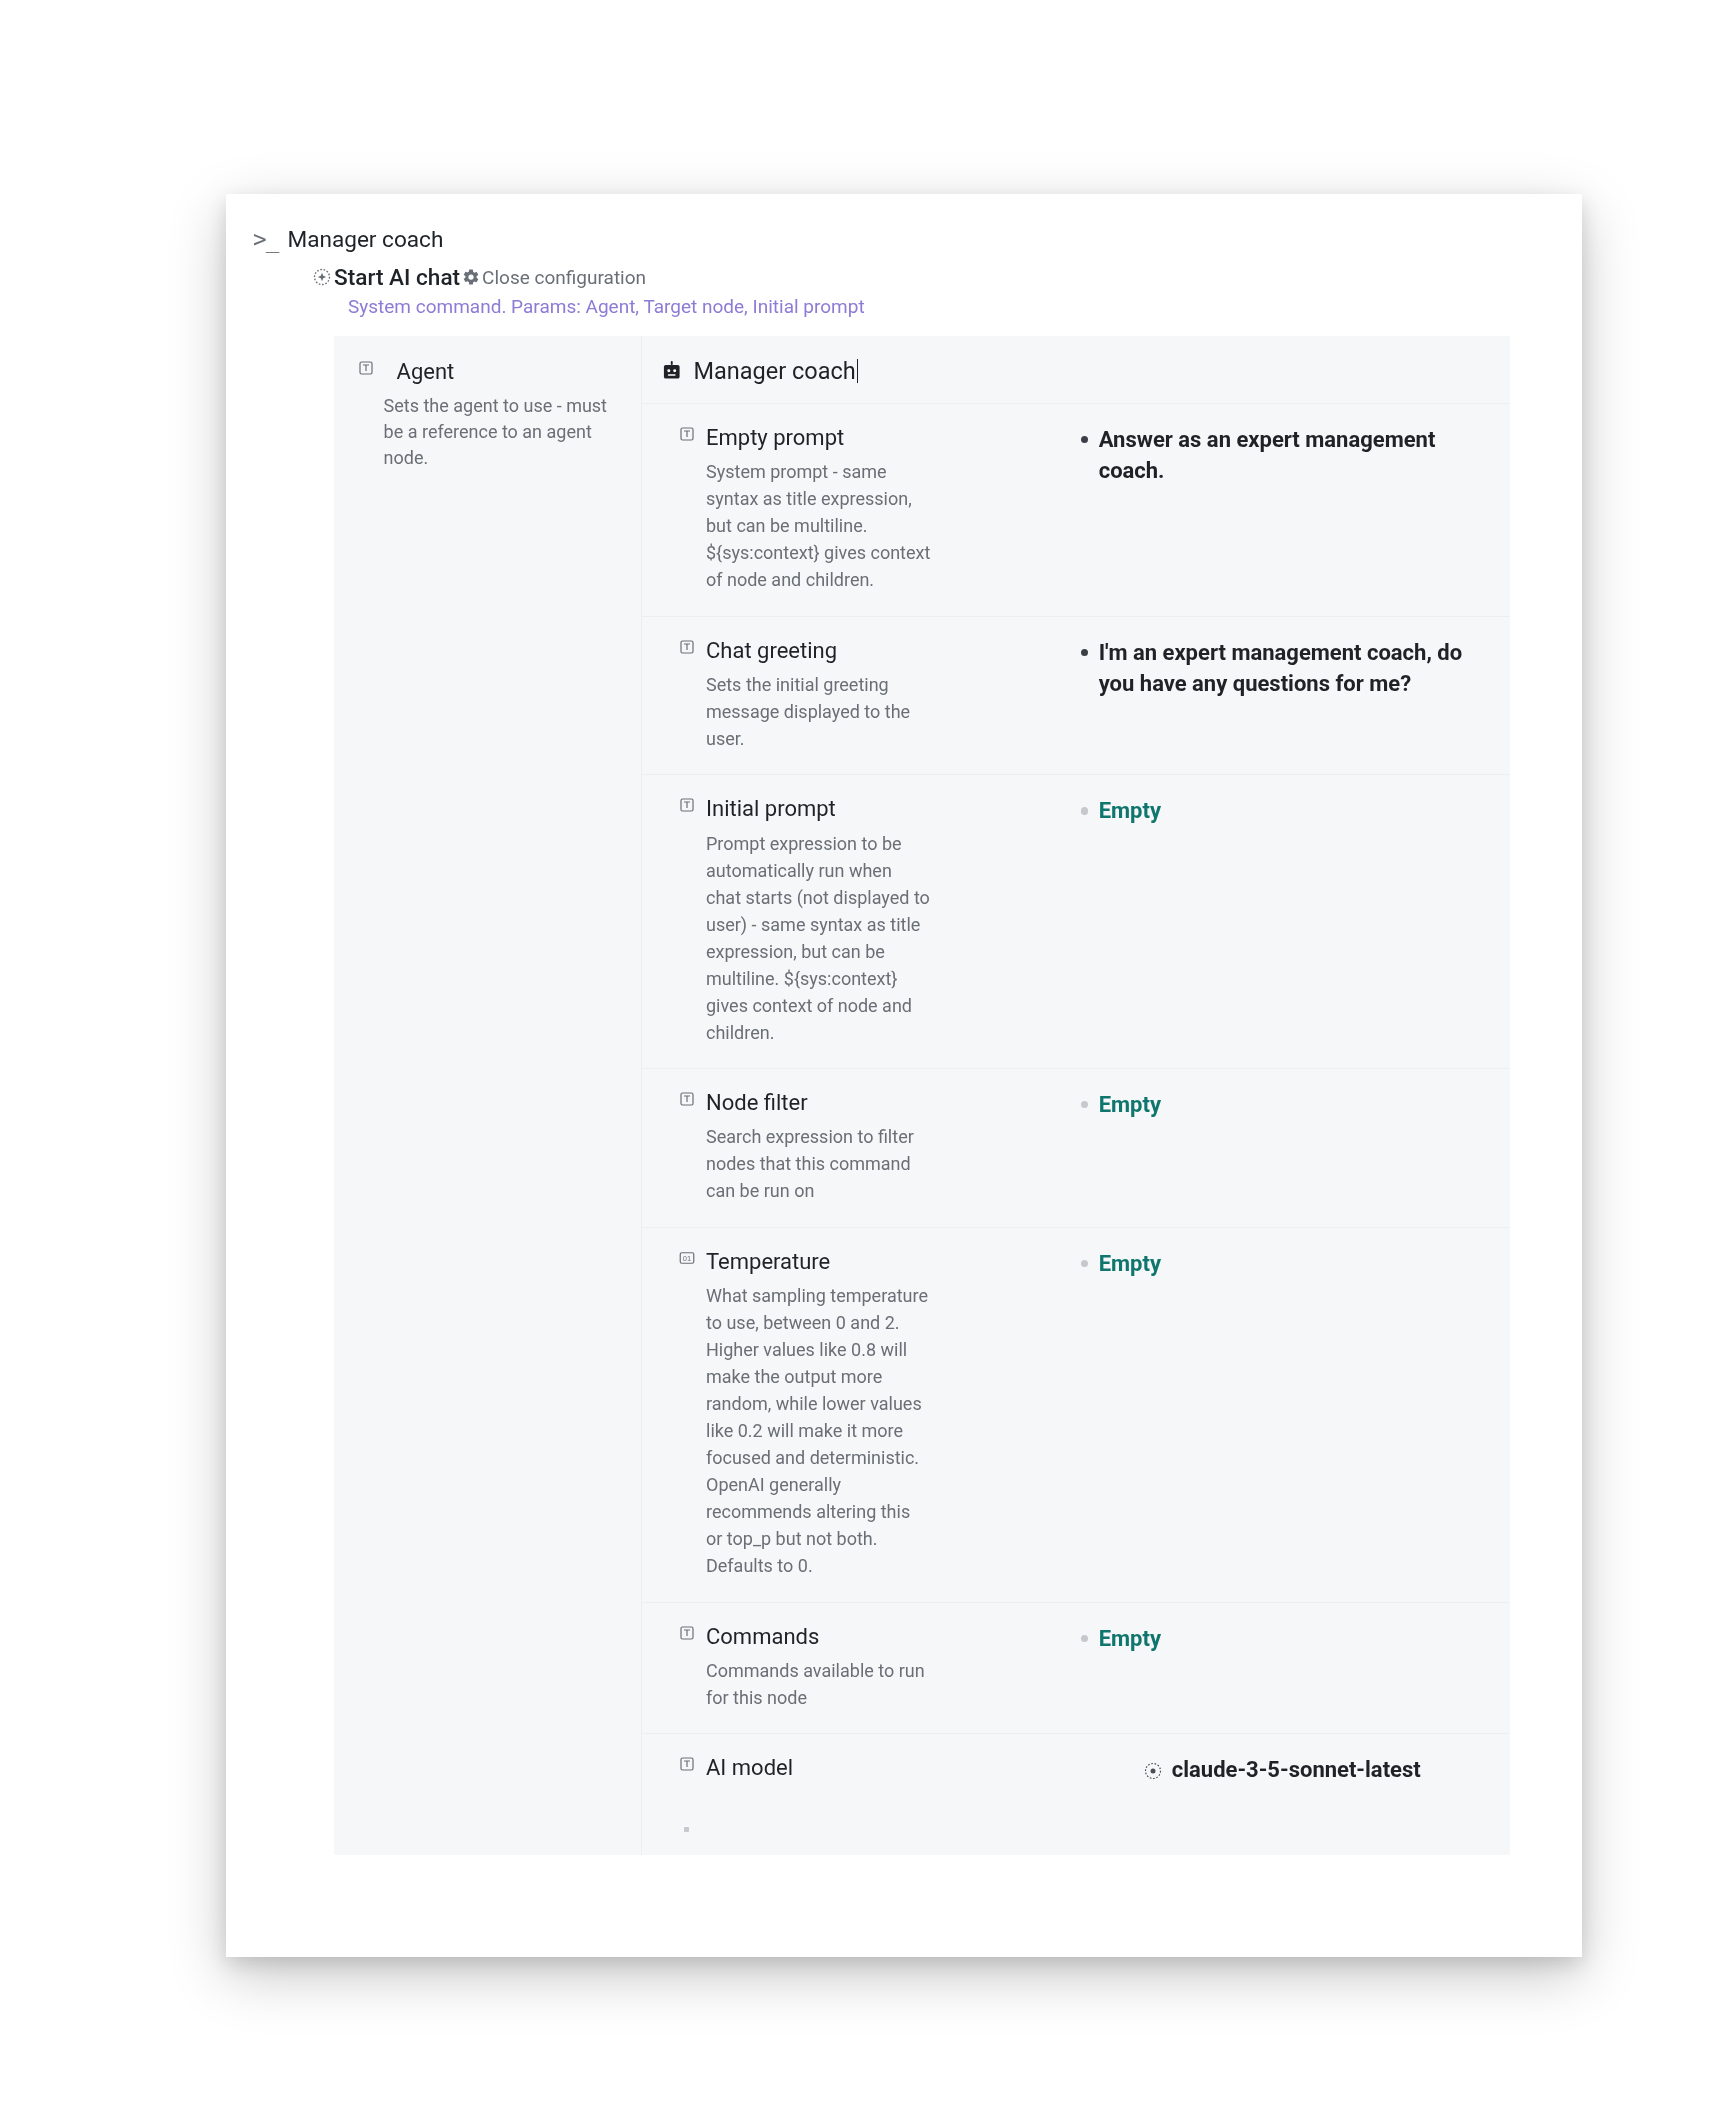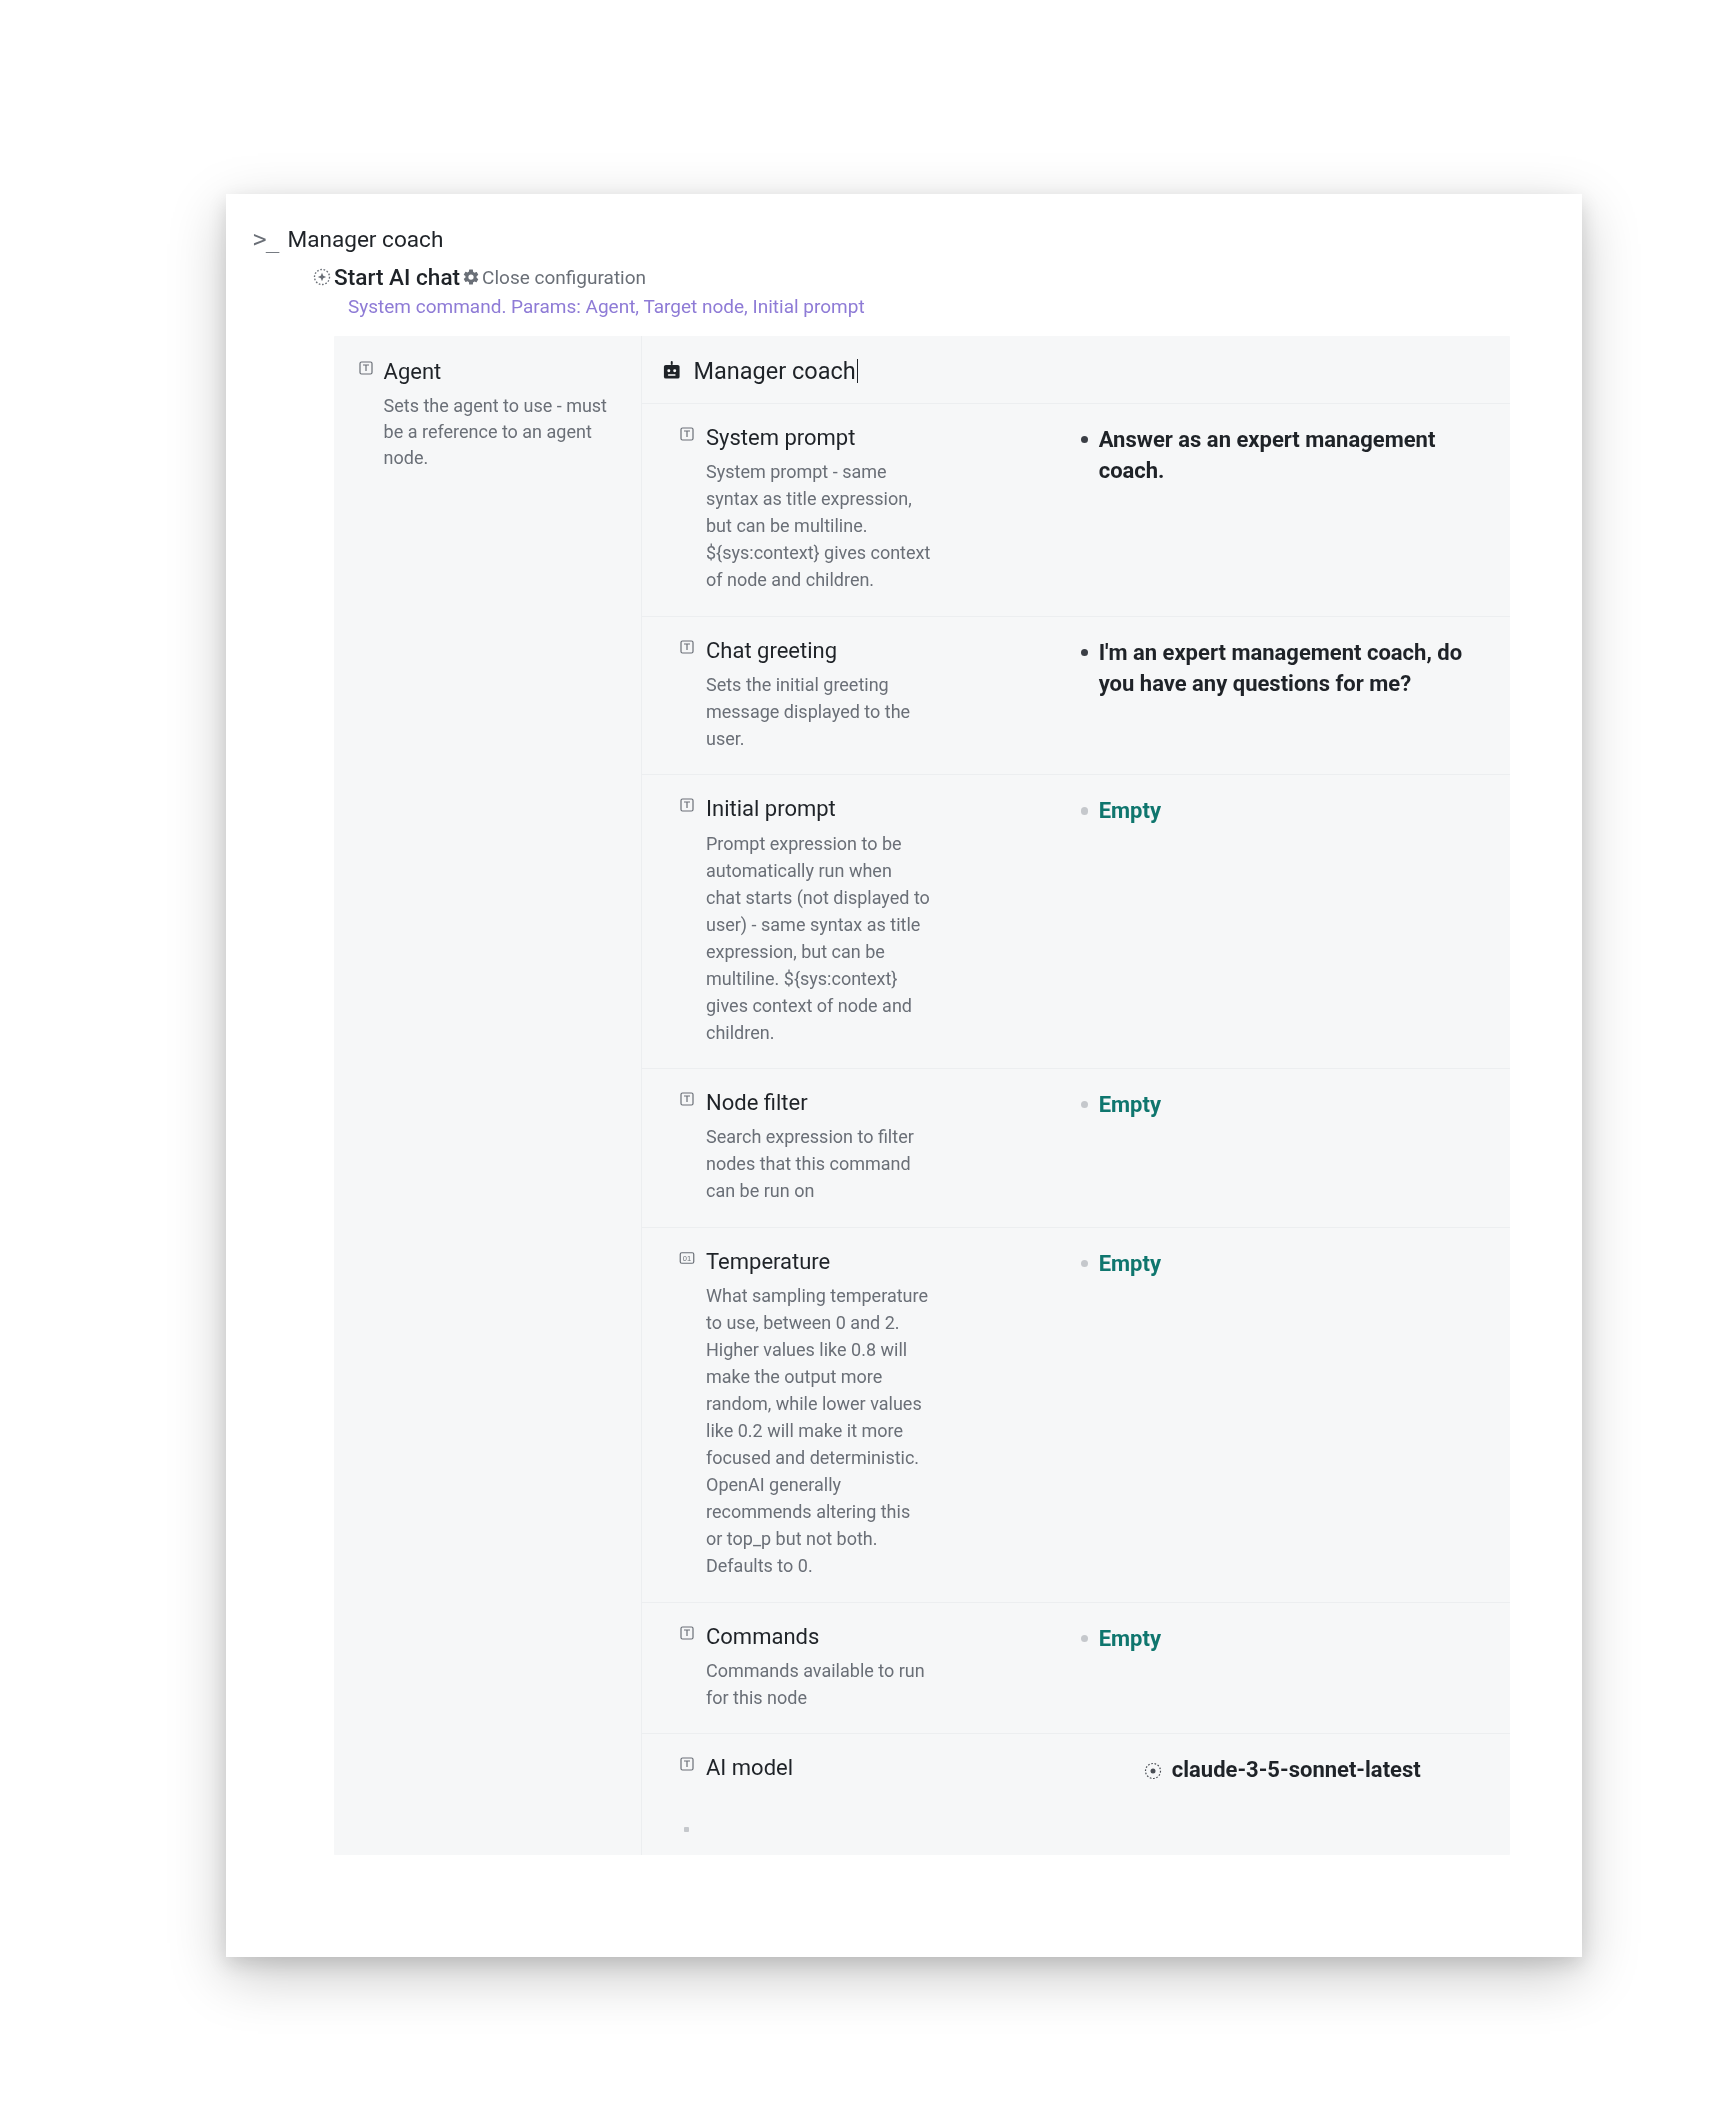--- a/index.html
+++ b/index.html
@@ -77,21 +77,21 @@
     display: grid;
     grid-template-columns: 307px 1fr;
     gap: 0;
   }
   .agent-left {
     padding: 22.6px 22.6px 22.6px 22.6px;
   }
   .agent-left-head {
     display: flex;
     align-items: flex-start;
-    gap: 9px;
+    gap: 22px;
   }
   .agent-left-title {
     font-size: 22px;
     color: #1f2328;
   }
   .agent-left-desc {
     color: #6a6f77;
     font-size: 18px;
     line-height: 1.45;
     margin-top: 9px;
@@ -242,21 +242,21 @@
             <div id="props-container">
   <div class="prop-row">
     <div class="prop-left">
       <div class="prop-head">
         <span class="text-icon">
                         <svg width="18" height="18" viewBox="0 0 24 24" fill="none" stroke="#6a6f77" stroke-width="1.6">
                           <rect x="4" y="4" width="16" height="16" rx="2"></rect>
                           <path d="M8 8h8M12 8v8"></path>
                         </svg>
                       </span>
-        <span class="prop-title">System prompt</span>
+        <span class="prop-title">Empty prompt</span>
       </div>
       <div class="prop-desc">System prompt - same syntax as title expression, but can be multiline. ${sys:context} gives context of node and children.</div>
     </div>
     <div class="prop-right">
       <div class="value-line">
         <span class="bullet"></span>
         <span class="value-text">Answer as an expert management coach.</span>
       </div>
     </div>
   </div>

